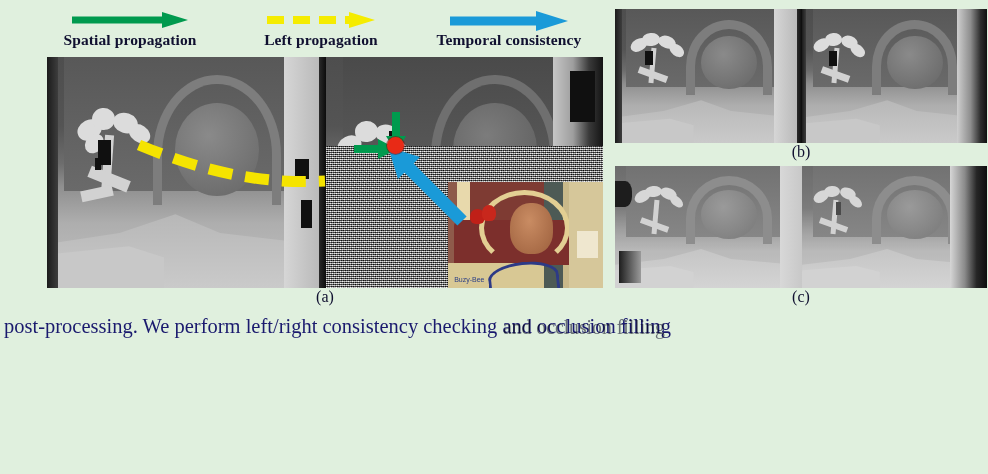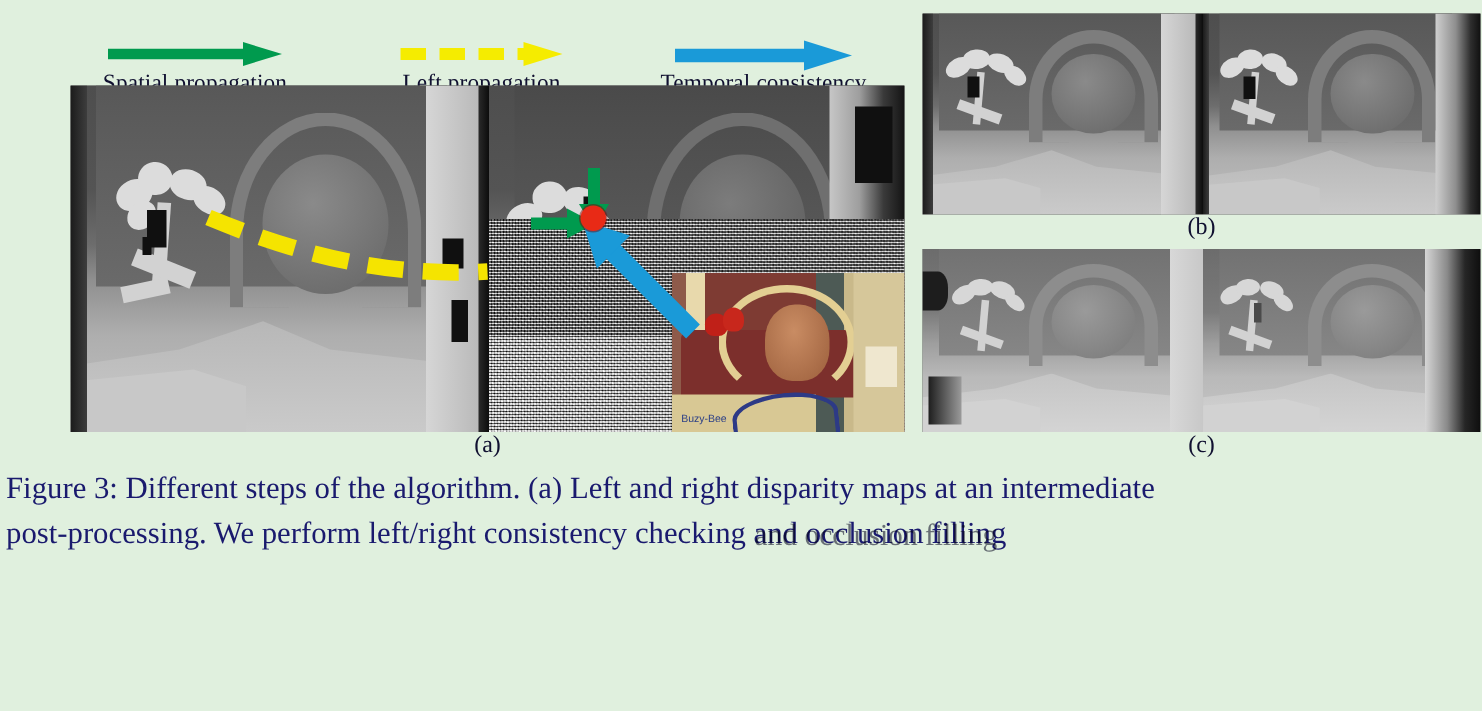--- a/index.html
+++ b/index.html
@@ -6,21 +6,21 @@
   body{
     width:988px;height:474px;overflow:hidden;
     background:#e0f0de;
     font-family:"Liberation Serif",serif;
     position:relative;
   }
   #root{position:absolute;inset:0;}
 
   
   .legend{position:absolute;left:0;top:0;width:604px;height:52px;}
-  .legend-item{position:absolute;top:16px;height:52px;}
+  .legend-item{position:absolute;top:0;height:52px;font-weight:bold;}
   .legend-label{
     position:absolute;bottom:3px;left:50%;transform:translateX(-50%);
     white-space:nowrap;font-size:15.5px;color:#101030;letter-spacing:.1px;
   }
   .arrow-wrap{position:absolute;top:10px;left:50%;transform:translateX(-50%);}
 
   .lg-item-spatial{left:32px;width:196px;}
   .lg-item-view{left:232px;width:178px;}
   .lg-item-temporal{left:414px;width:190px;}
 
@@ -371,17 +371,16 @@
         </div>
         <div class="dm-col" style="right:0;width:20%;
              background:linear-gradient(to right,#d6d6d6,#8a8a8a 40%,#262626 72%,#0e0e0e);"></div>
       </div>
     </div>
   </div>
 
   <div class="sub-label lbl-c">(c)</div>
 
   <div class="caption">
-    <span class="line">Figure 3: Different steps of the algorithm. (a) Left and right disparity maps at an intermediate</span>
     <span class="line"><span>post-processing. We perform left/right consistency checking </span><span class="cap-overlap"><span class="under">and occlusion filling</span><span class="over">and occlusion filling</span></span></span>
   </div>
 
 </div>
 
 </body></html>

